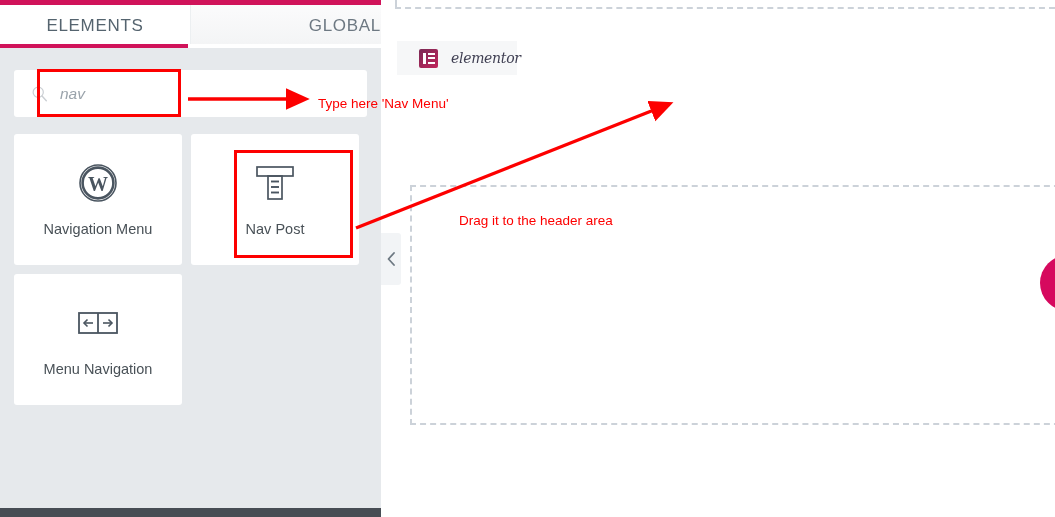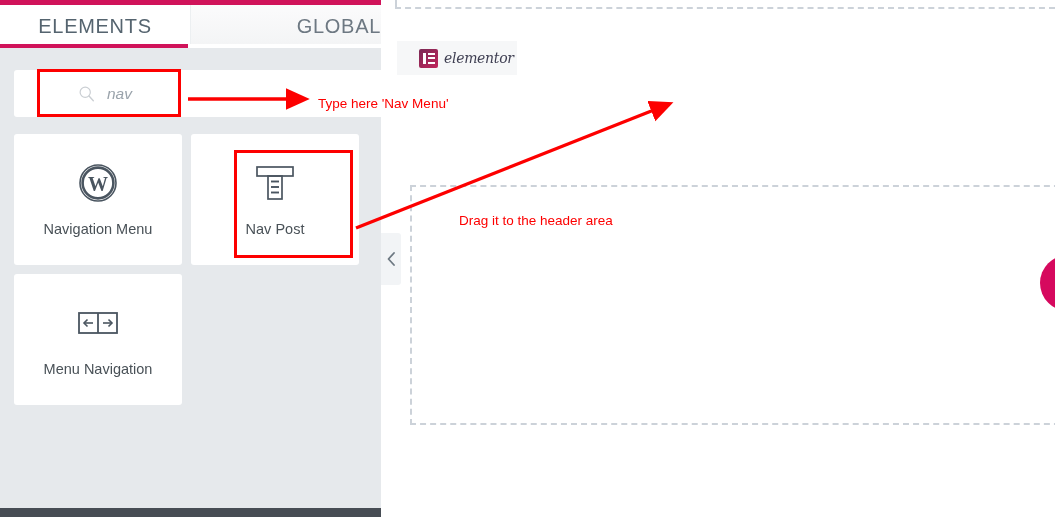--- a/index.html
+++ b/index.html
@@ -36,21 +36,21 @@
     left: 0; top: 5px;
     width: 381px; height: 42px;
     display: flex;
     background: #ffffff;
   }
   .tab {
     flex: 1 1 0;
     display: flex;
     align-items: center;
     justify-content: center;
-    font-size: 20px;
+    font-size: 17px;
     letter-spacing: 0.7px;
     color: #6d7882;
     background: linear-gradient(#fbfbfc, #f3f4f5);
     border-right: 1px solid #eceff1;
     position: relative;
     cursor: pointer;
     user-select: none;
   }
   .tab:last-child { border-right: none; justify-content: flex-end; }
   .tab.active {
@@ -71,21 +71,20 @@
   }
 
   #search-wrap {
     position: absolute;
     left: 14px; top: 70px;
     width: 353px; height: 47px;
     background: #ffffff;
     border-radius: 3px;
     display: flex;
     align-items: center;
-    padding-left: 47px;
   }
   #search-icon {
     width: 17px; height: 17px;
     margin-left: 17px;
     flex: 0 0 auto;
     opacity: .62;
   }
   #search-input {
     border: none;
     outline: none;
@@ -175,21 +174,21 @@
   }
   #logo-badge .bar {
     position: absolute;
     background: #ffffff;
   }
   #logo-badge .bar.v { left: 4px; top: 4px; width: 3px; height: 11px; }
   #logo-badge .bar.h1 { left: 9px; top: 4px; width: 7px; height: 2px; }
   #logo-badge .bar.h2 { left: 9px; top: 8.5px; width: 7px; height: 2px; }
   #logo-badge .bar.h3 { left: 9px; top: 13px; width: 7px; height: 2px; }
   #logo-text {
-    margin-left: 6px;
+    margin-left: 13px;
     font-family: "DejaVu Serif", serif;
     font-style: italic;
     font-size: 14px;
     color: #3f3f52;
     letter-spacing: -0.3px;
   }
 
   #header-drop {
     position: absolute;
     left: 29px; top: 185px;

